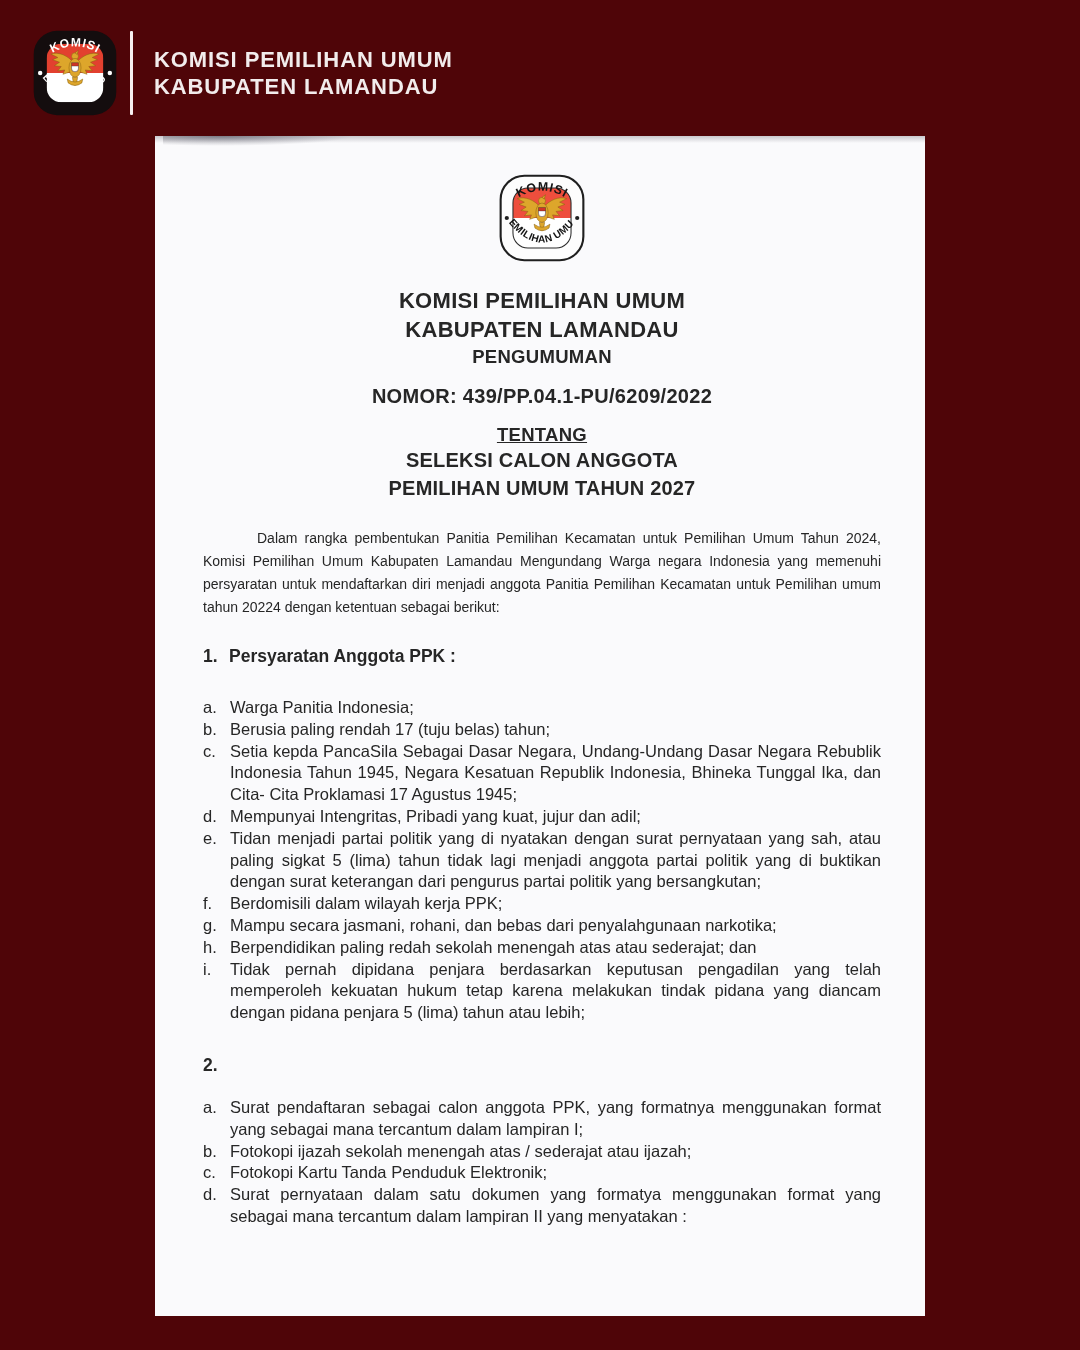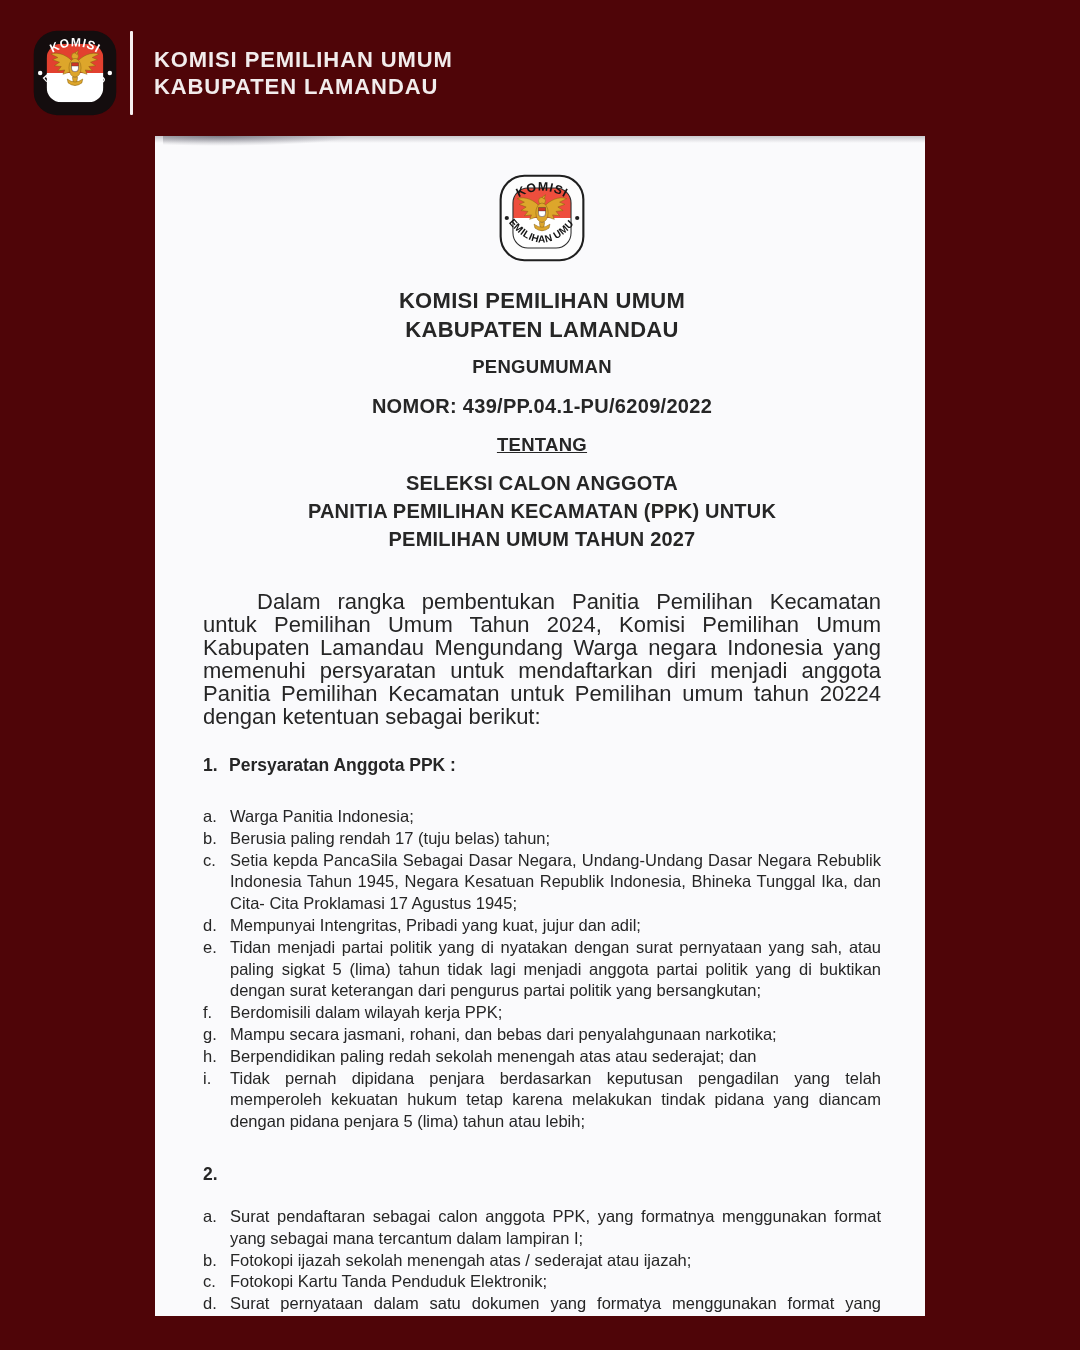--- a/index.html
+++ b/index.html
@@ -59,31 +59,31 @@
     pointer-events:none;
   }
   .doc-logo{width:88px;height:92px;margin:2px auto 0 auto;}
   .doc-logo svg{width:100%;height:100%;display:block;}
 
   .doc-title{
     margin-top:22px;text-align:center;
     font-size:22px;font-weight:bold;line-height:29px;letter-spacing:.3px;
   }
   .doc-h{ text-align:center;font-weight:bold;letter-spacing:.3px; }
-  .pengumuman{margin-top:12px;font-size:18.5px;}
+  .pengumuman{margin-top:2px;font-size:18.5px;}
   .nomor{margin-top:17px;font-size:20px;}
   .tentang{margin-top:16px;font-size:18.5px;text-decoration:underline;}
   .doc-subject{
-    margin-top:13px;text-align:center;
+    text-align:center;
     font-size:20px;font-weight:bold;line-height:28px;letter-spacing:.2px;
   }
 
   .intro{
-    margin:37px 0 0 0;
-    font-size:22px;line-height:23px;
+    margin:25px 0 0 0;
+    font-size:14px;line-height:23px;
     text-align:justify;text-indent:54px;
   }
 
   .sec-head{display:flex;font-weight:bold;font-size:17.5px;}
   .sec-1 .sec-head{margin-top:27px;}
   .sec-2 .sec-head{margin-top:31px;}
   .sec-num{width:26px;flex:none;}
   .items{margin-top:30px;}
   .sec-2 .items{margin-top:21px;}
   .item{display:flex;font-size:16.5px;line-height:21.8px;}
@@ -177,21 +177,20 @@
     <div>KOMISI PEMILIHAN UMUM</div>
     <div>KABUPATEN LAMANDAU</div>
   </div>
 
   <div class="doc-h pengumuman">PENGUMUMAN</div>
   <div class="doc-h nomor">NOMOR: 439/PP.04.1-PU/6209/2022</div>
   <div class="doc-h tentang">TENTANG</div>
 
   <div class="doc-subject">
     <div>SELEKSI CALON ANGGOTA</div>
-    <div>PANITIA PEMILIHAN KECAMATAN (PPK) UNTUK</div>
     <div>PEMILIHAN UMUM TAHUN 2027</div>
   </div>
 
   <p class="intro">Dalam rangka pembentukan Panitia Pemilihan Kecamatan untuk Pemilihan Umum Tahun 2024, Komisi Pemilihan Umum Kabupaten Lamandau Mengundang Warga negara Indonesia yang memenuhi persyaratan untuk mendaftarkan diri menjadi anggota Panitia Pemilihan Kecamatan untuk Pemilihan umum tahun 20224 dengan ketentuan sebagai berikut:</p>
 
   <section class="sec sec-1">
     <div class="sec-head">
       <span class="sec-num">1.</span>
       <span class="sec-title">Persyaratan Anggota PPK :</span>
     </div>

